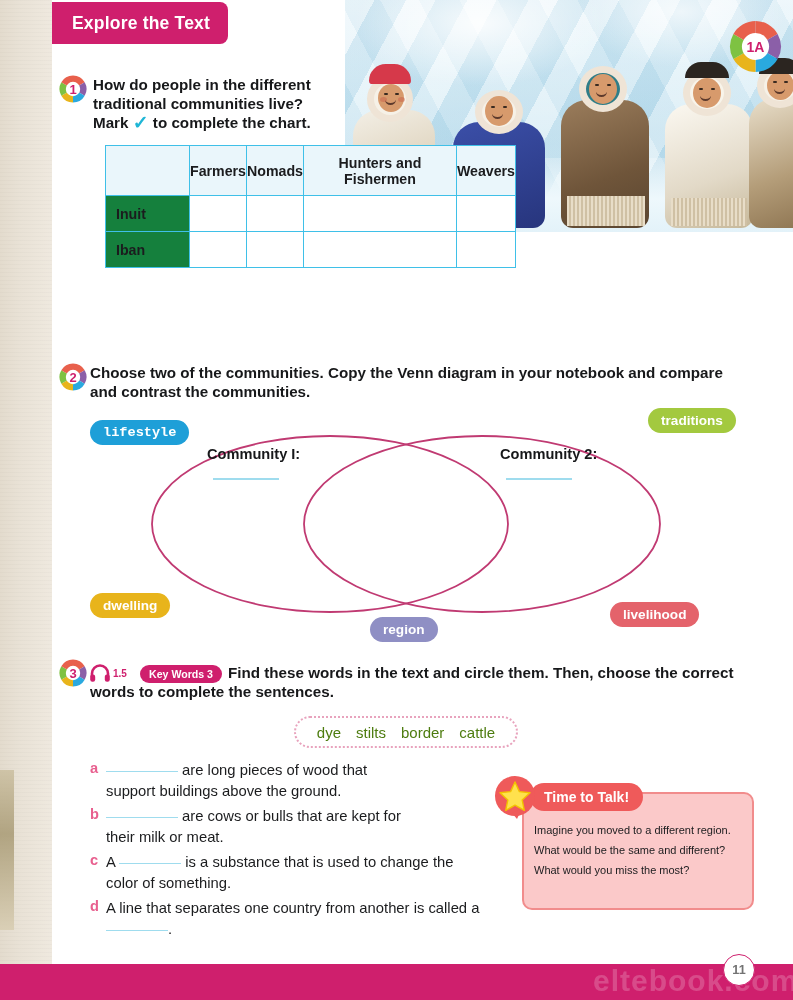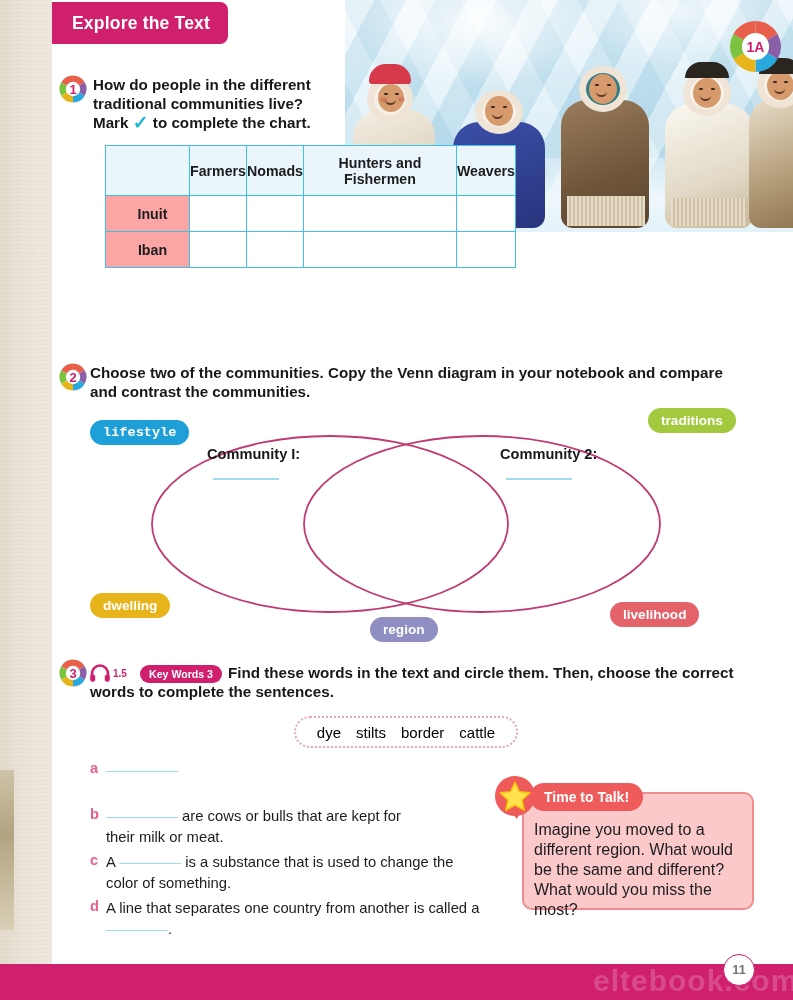--- a/index.html
+++ b/index.html
@@ -138,21 +138,21 @@
     color: #1b1c1e;
     text-align: center;
   }
   .chart-table thead th {
     background: #eaf6fb;
     height: 50px;
     line-height: 16px;
   }
   .chart-table thead th.corner { width: 84px; background: #eaf6fb; }
   .chart-table tbody td.rowhead {
-    text-align: center; padding-left: 10px; background:#fca5a5;
+    text-align: left; padding-left: 10px; background:#15803d;
   }
   .chart-table tbody td { background: #fff; }
   .pill {
     position: absolute;
     display: flex; align-items: center; justify-content: center;
     height: 25px; padding: 0 13px;
     border-radius: 13px;
     color: #fff; font-size: 13.6px; font-weight: bold;
     white-space: nowrap;
   }
@@ -181,21 +181,21 @@
   }
   .wordbox {
     position: absolute; left: 294px; top: 716px;
     width: 224px; height: 32px;
     border: 2px dotted #e8a3bd;
     border-radius: 16px;
     display: flex; align-items: center; justify-content: center;
     gap: 15px;
     background: #fff;
   }
-  .wordbox span { font-size: 15px; color: #000000; text-align: right; }
+  .wordbox span { font-size: 15px; color: #4d7c0f; text-align: right; }
 
   .sent { position: absolute; width: 400px; }
   .sent .ltr {
     position: absolute; left: 0; top: 0;
     color: #e8608f; font-size: 14.6px; font-weight: bold;
   }
   .sent .body {
     margin-left: 16px;
     font-size: 14.8px; line-height: 21px; color: #1b1c1e;
   }
@@ -219,21 +219,21 @@
     height: 28px; padding: 0 14px 0 14px;
     display: flex; align-items: center;
     background: #ef5a5a; border-radius: 14px;
     color: #fff; font-size: 14px; font-weight: bold;
     z-index: 3;
   }
   .ttt-star { position: absolute; left: 492px; top: 775px; width: 46px; height: 46px; z-index: 4; }
   .ttt-text {
     position: absolute; left: 534px; top: 820px;
     width: 210px;
-    font-size: 16px; line-height: 20px; color: #1b1c1e;
+    font-size: 11px; line-height: 20px; color: #1b1c1e;
   }
 
   
   .footer-bar {
     position: absolute; left: 0; bottom: 0;
     width: 793px; height: 36px;
     background: #cf1f6d;
   }
   .watermark {
     position: absolute; left: 593px; bottom: 2px;
@@ -456,21 +456,21 @@
   <div class="wordbox">
     <span>dye</span>
     <span>stilts</span>
     <span>border</span>
     <span>cattle</span>
   </div>
 
   <div class="sent" style="left:90px; top:760px; width:330px;">
     <span class="ltr">a</span>
     <div class="body">
-      <span class="blank"></span>
+      <span class="blank"></span><span> are long pieces of wood that support buildings above the ground.</span>
     </div>
   </div>
 
   <div class="sent" style="left:90px; top:806px; width:340px;">
     <span class="ltr">b</span>
     <div class="body">
       <span class="blank"></span><span> are cows or bulls that are kept for their milk or meat.</span>
     </div>
   </div>
 

